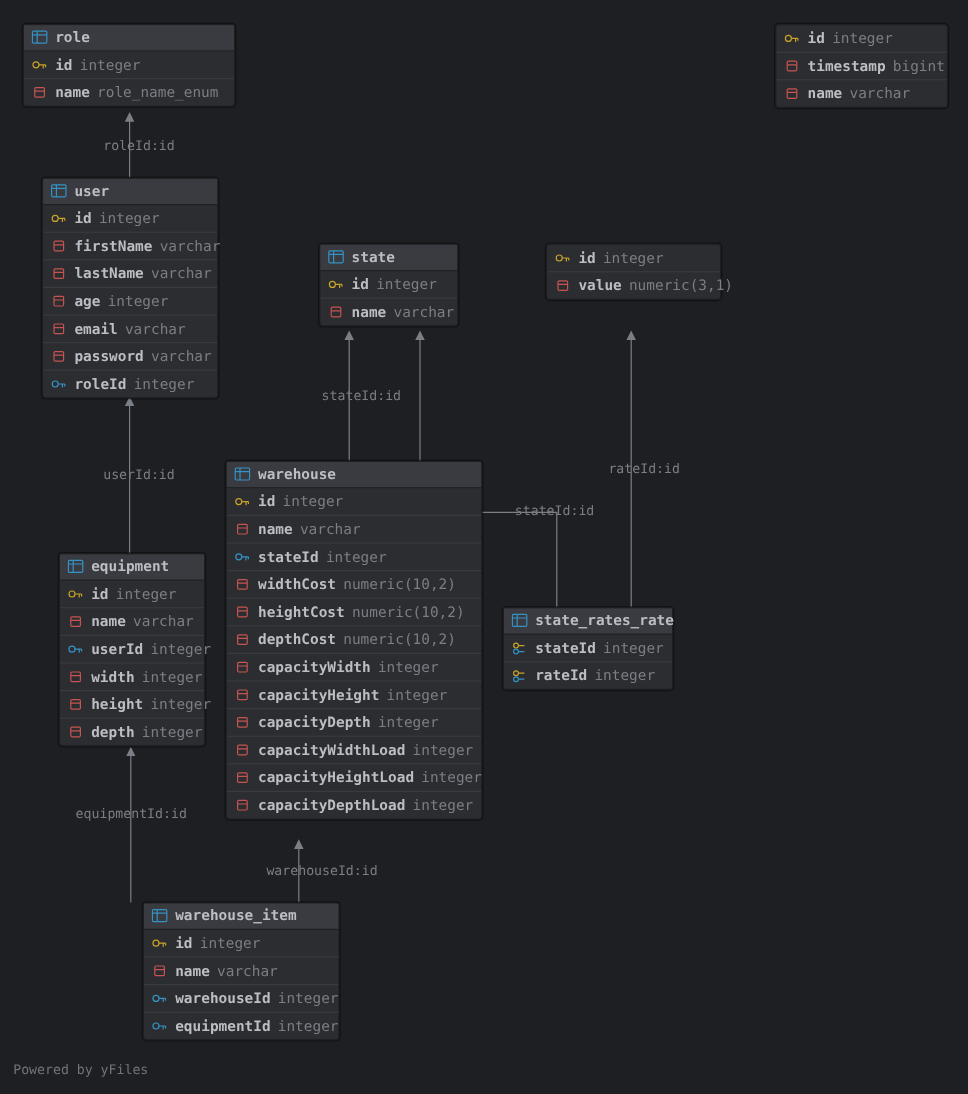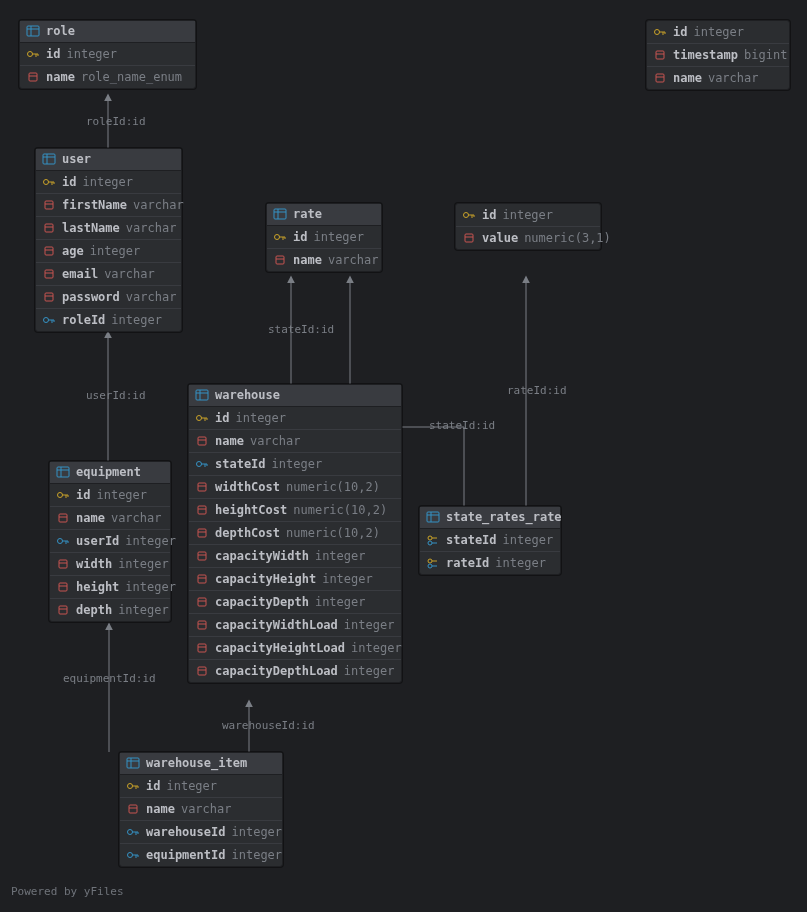--- a/index.html
+++ b/index.html
@@ -158,21 +158,21 @@
       </div>
 </div>
 
 <div class="entity" style="left:266px;top:203px;width:114px">
   <div class="title">
         <span class="ico"><svg viewBox="0 0 14 14">
             <rect x="1" y="2" width="12" height="10" rx="1" fill="none" stroke="#3592c4"></rect>
             <line x1="1" y1="5" x2="13" y2="5" stroke="#3592c4"></line>
             <line x1="5" y1="2" x2="5" y2="12" stroke="#3592c4"></line>
           </svg></span>
-        <span>rate</span>
+        <span>state</span>
       </div>
   <div class="row">
         <span class="ico"><svg viewBox="0 0 14 14">
             <circle cx="4" cy="7" r="2.5" fill="none" stroke="#c9a229"></circle>
             <path d="M6.5 7 H12 M10 7 V10 M12 7 V9" stroke="#c9a229" fill="none"></path>
           </svg></span>
         <span class="name">id</span>
         <span class="type">integer</span>
       </div>
   <div class="row">

